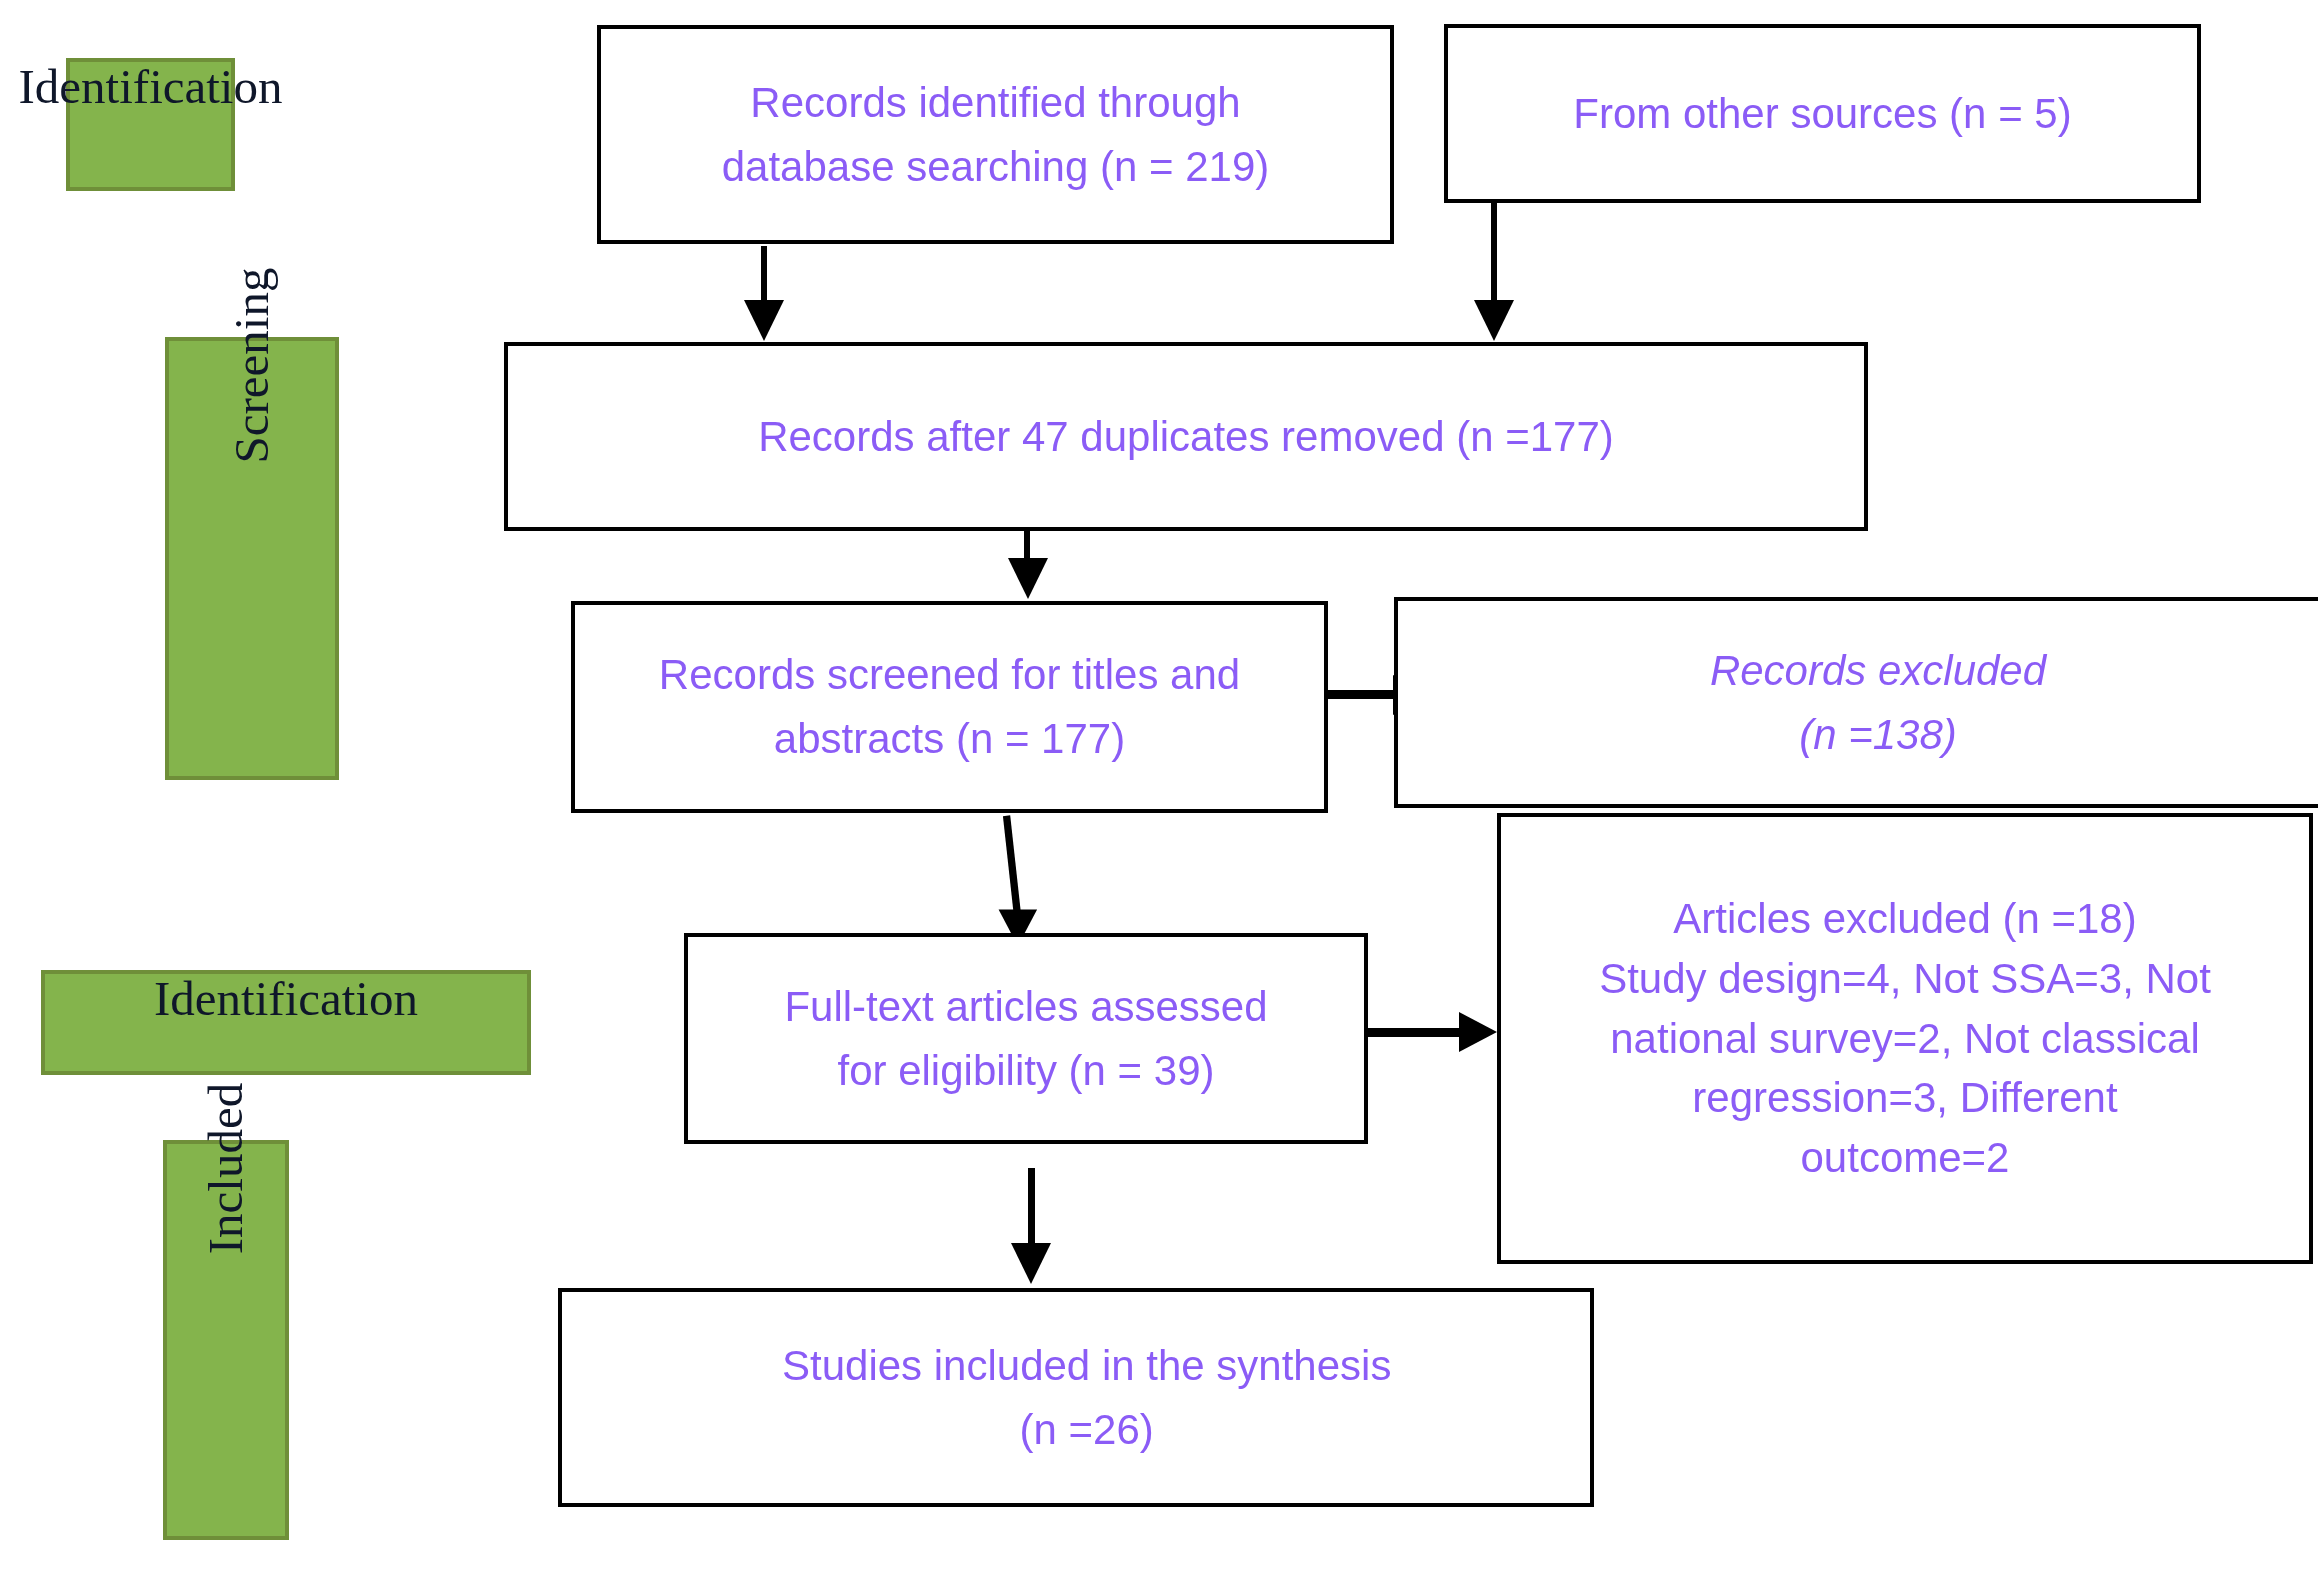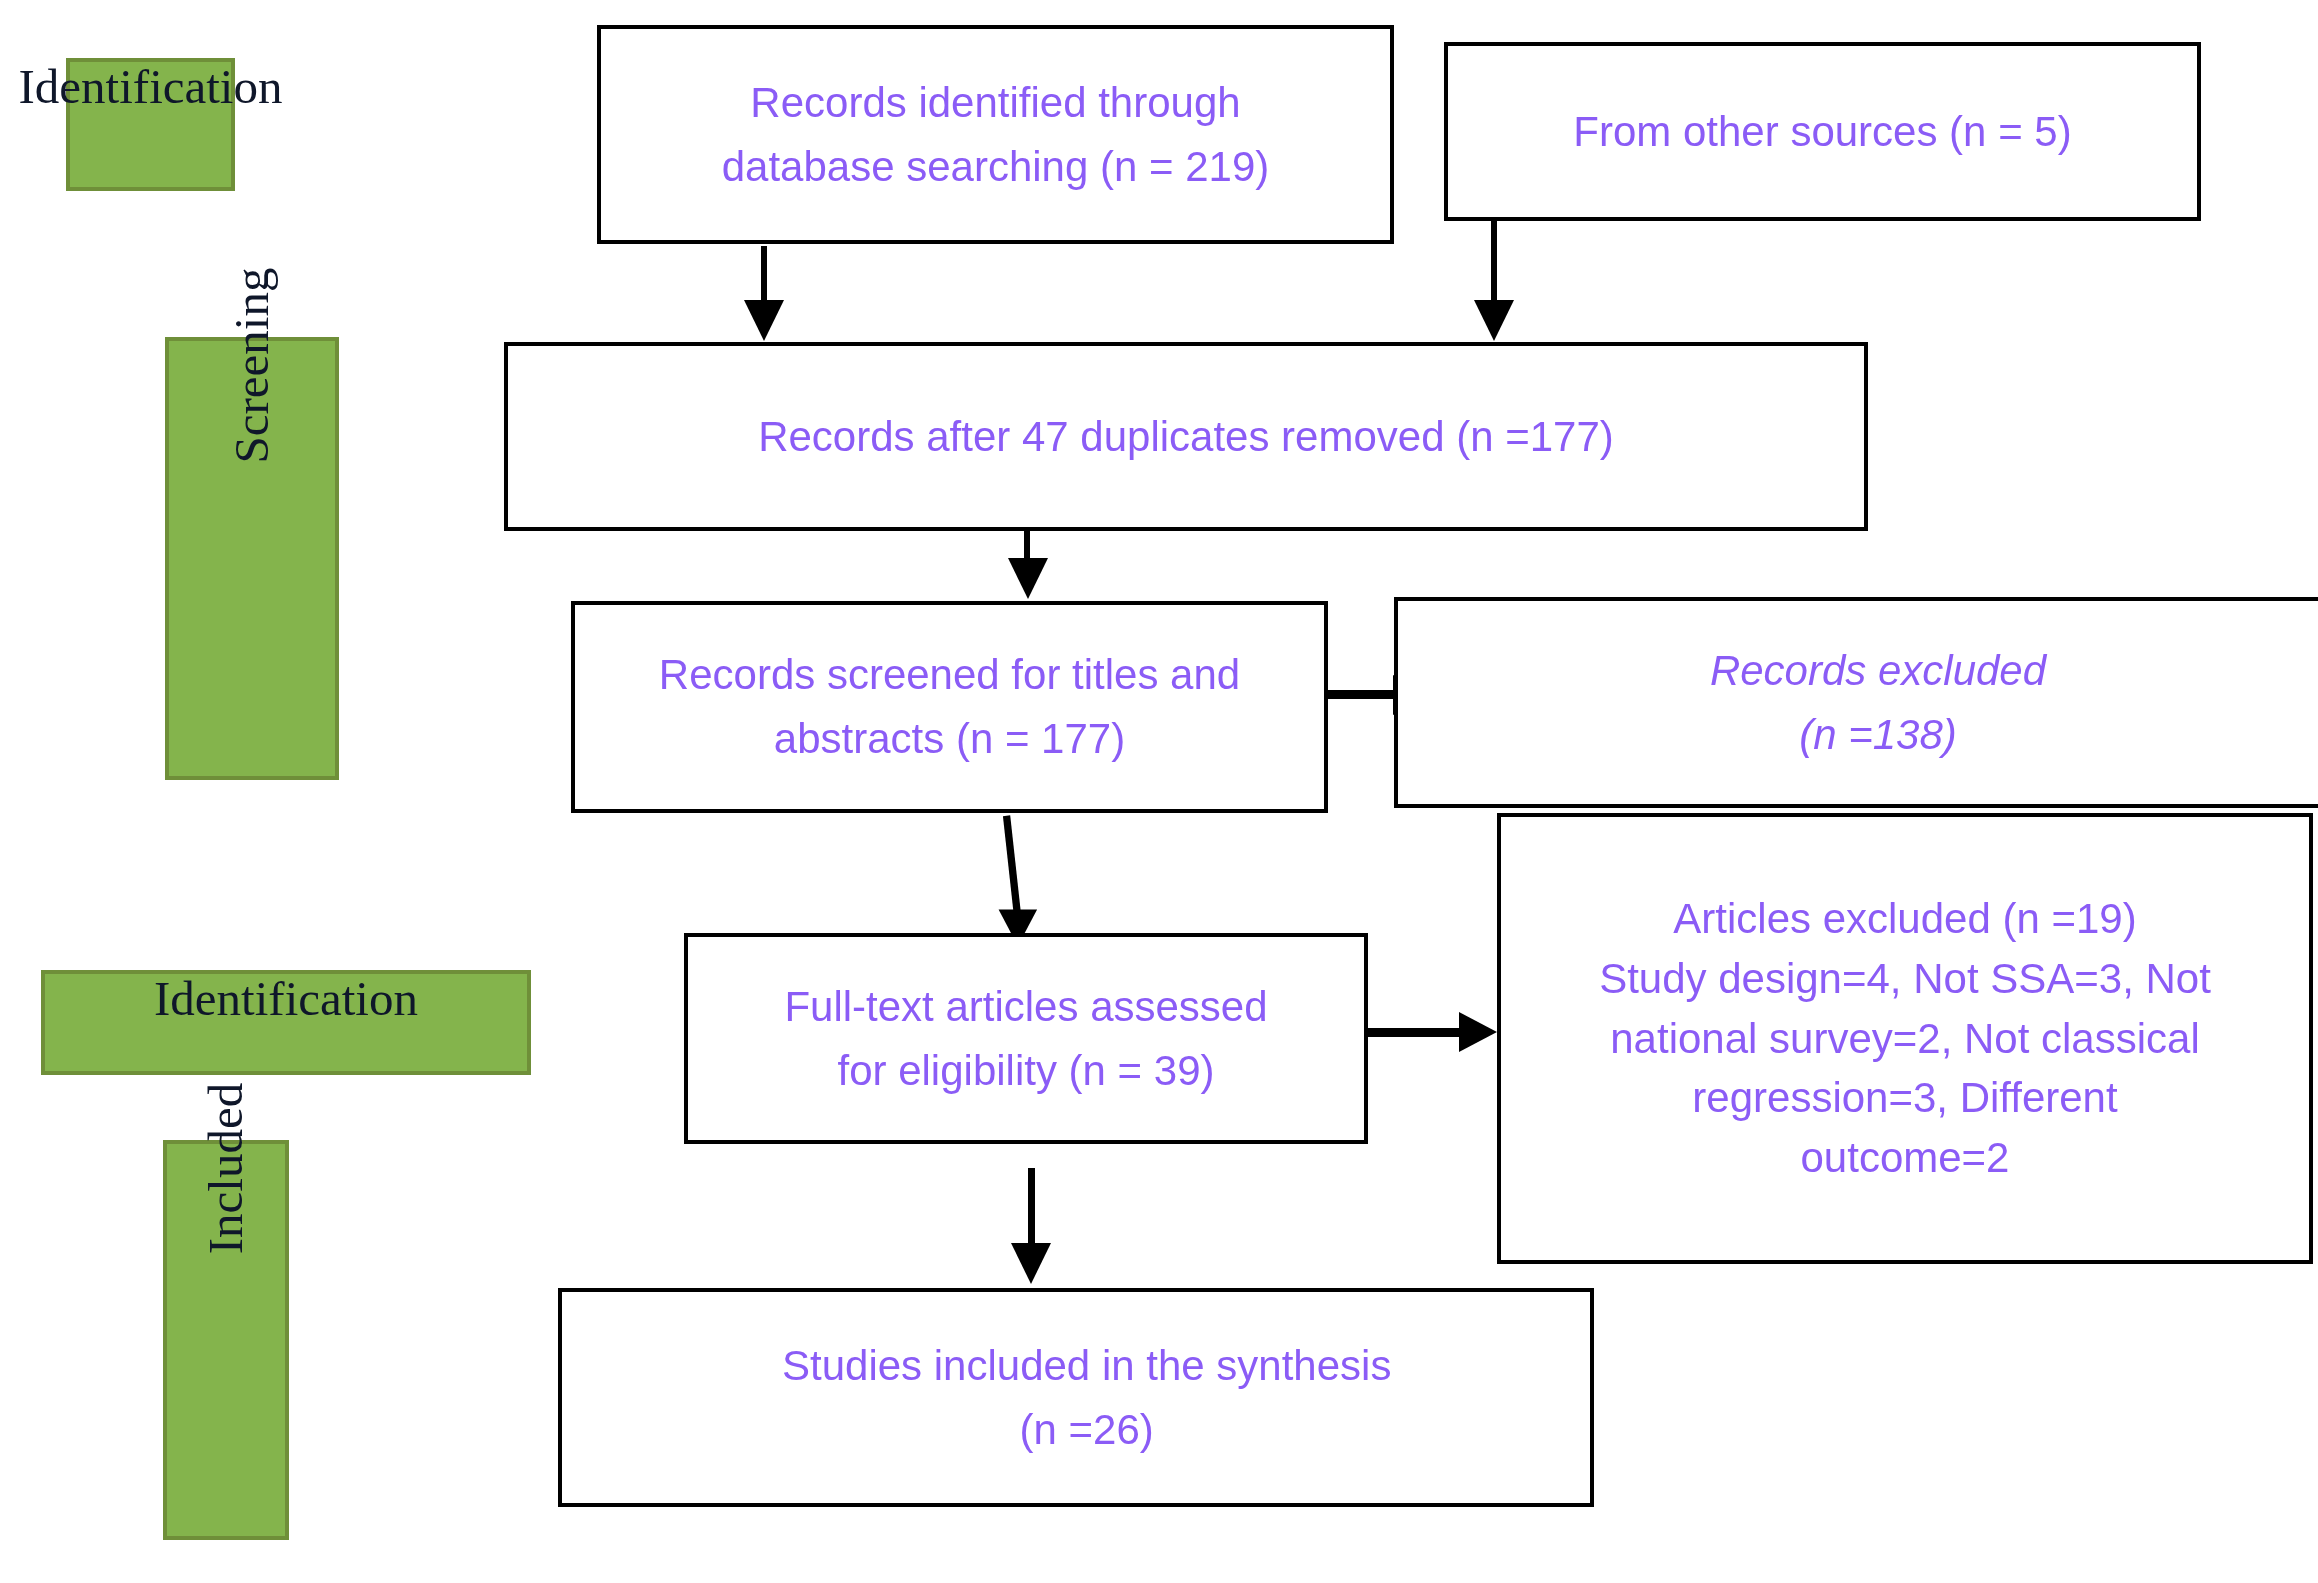--- a/index.html
+++ b/index.html
@@ -127,42 +127,42 @@
   <div class="conn conn-h" style="left:1367px; top:1028px; width:100px; height:9.3px;"></div>
   <div class="arrowhead-right" style="left:1459px; top:1012px;"></div>
 
   <div class="conn conn-v" style="left:1028px; top:1168px; width:7.3px; height:80px;"></div>
   <div class="arrowhead-down" style="left:1011px; top:1243px;"></div>
 
   <div class="flow-box" style="left:597px; top:25px; width:797px; height:219px;">
     <span class="box-text"><span>Records identified through</span><br><span>database searching (n = 219)</span></span>
   </div>
 
-  <div class="flow-box" style="left:1444px; top:24px; width:757px; height:179px;margin-top:18px;">
+  <div class="flow-box" style="left:1444px; top:24px; width:757px; height:179px;">
     <span class="box-text">From other sources (n = 5)</span>
   </div>
 
   <div class="flow-box" style="left:504px; top:342px; width:1364px; height:189px;">
     <span class="box-text">Records after 47 duplicates removed (n =177)</span>
   </div>
 
   <div class="flow-box" style="left:571px; top:601px; width:757px; height:212px;">
     <span class="box-text"><span>Records screened for titles and</span><br><span>abstracts (n = 177)</span></span>
   </div>
 
   <div class="flow-box" style="left:1394px; top:597px; width:968px; height:211px;font-style:italic;">
     <span class="box-text"><span>Records excluded</span><br><span>(n =138)</span></span>
   </div>
 
   <div class="flow-box" style="left:684px; top:933px; width:684px; height:211px;">
     <span class="box-text"><span>Full-text articles assessed</span><br><span>for eligibility (n = 39)</span></span>
   </div>
 
   <div class="flow-box" style="left:1497px; top:813px; width:816px; height:451px; line-height:1.42;">
-    <span class="box-text"><span>Articles excluded (n =19)</span><br><span>Study design=4, Not SSA=3, Not</span><br><span>national survey=2, Not classical</span><br><span>regression=3, Different</span><br><span>outcome=2</span></span>
+    <span class="box-text"><span>Articles excluded (n =18)</span><br><span>Study design=4, Not SSA=3, Not</span><br><span>national survey=2, Not classical</span><br><span>regression=3, Different</span><br><span>outcome=2</span></span>
   </div>
 
   <div class="flow-box" style="left:558px; top:1288px; width:1036px; height:219px;padding-left:36px;">
     <span class="box-text"><span>Studies included in the synthesis</span><br><span>(n =26)</span></span>
   </div>
 
 </div>
 
 
 </body></html>

